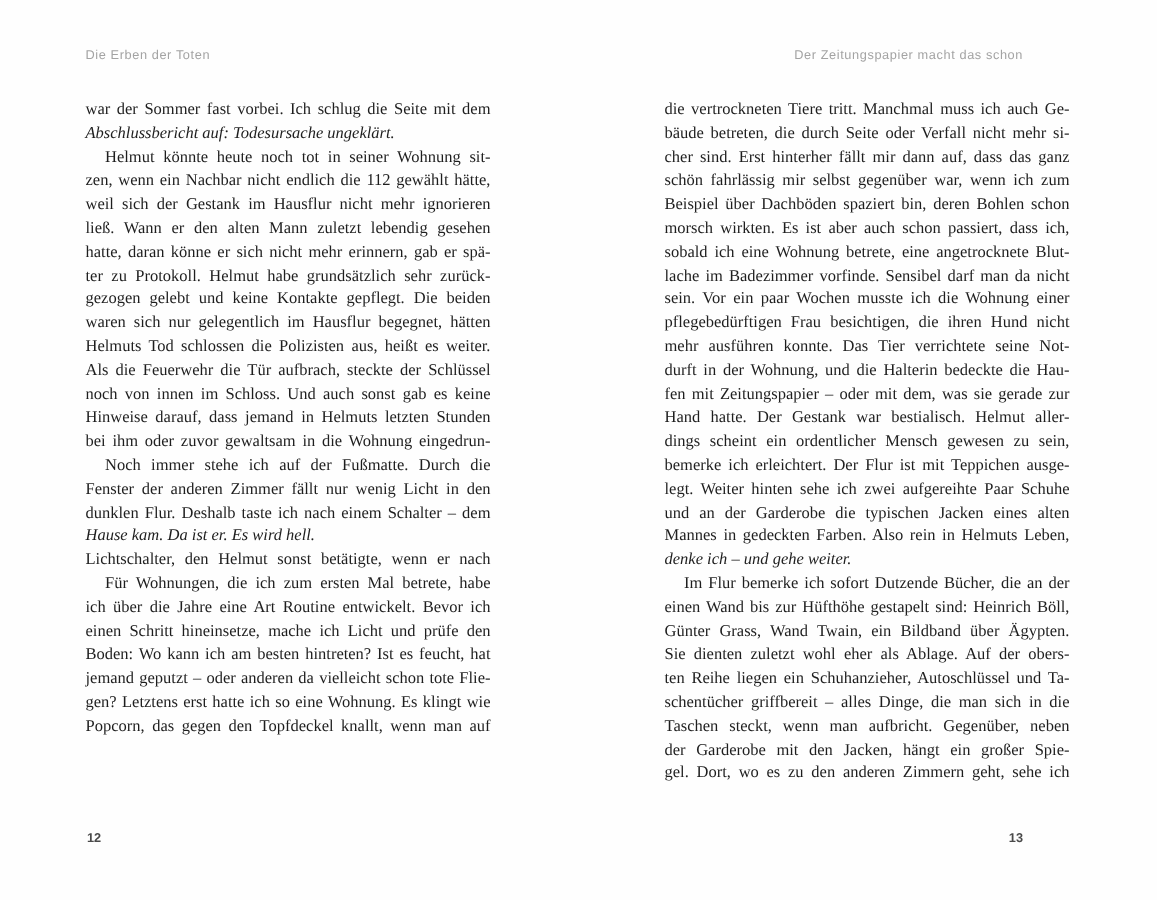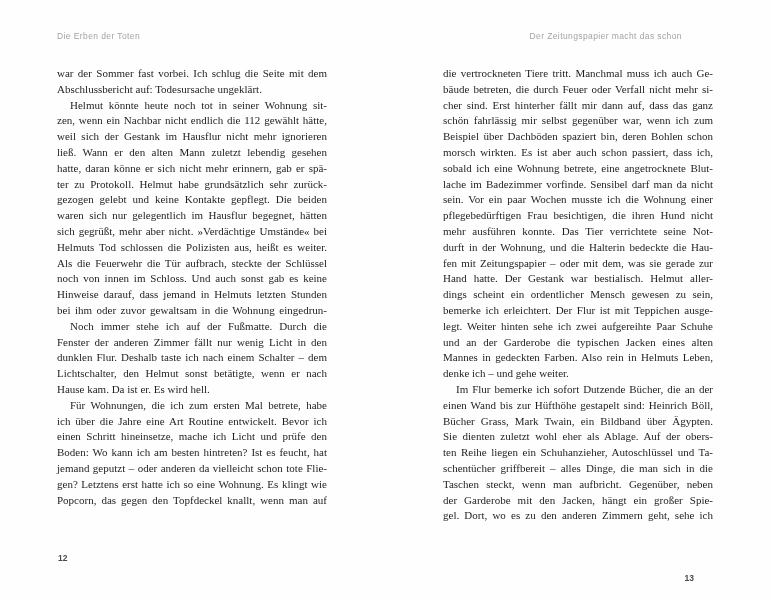--- a/index.html
+++ b/index.html
@@ -37,99 +37,98 @@
     font-size: 11px;
   }
   .body-left  { left: 57px; }
   .body-right { left: 443px; }
   .line {
     line-height: 15.8px;
     text-align: justify;
     text-align-last: justify;
     white-space: normal;
   }
-  .line.end { text-align-last: left; }
+  .line.end { text-align-last: left; font-style: italic; }
   .line.indent { text-indent: 13px; }
   .folio {
     position: absolute;
     top: 553px;
     font-family: "Liberation Sans", "DejaVu Sans", sans-serif;
     font-size: 8.5px;
     font-weight: 700;
     color: var(--folio-text);
   }
   .folio-left  { left: 58px; }
-  .folio-right { right: 46px; text-align: center; margin-top: 20px; }
+  .folio-right { right: 58px; text-align: center; }
 </style>
 </head>
 <body>
 
 <div class="spread">
 
   <div>
     <div class="running-header header-left">Die Erben der Toten</div>
     <div class="page-body body-left">
         <div class="line">war der Sommer fast vorbei. Ich schlug die Seite mit dem</div>
         <div class="line end">Abschlussbericht auf: Todesursache ungeklärt.</div>
         <div class="line indent">Helmut könnte heute noch tot in seiner Wohnung sit-</div>
         <div class="line">zen, wenn ein Nachbar nicht endlich die 112 gewählt hätte,</div>
         <div class="line">weil sich der Gestank im Hausflur nicht mehr ignorieren</div>
         <div class="line">ließ. Wann er den alten Mann zuletzt lebendig gesehen</div>
         <div class="line">hatte, daran könne er sich nicht mehr erinnern, gab er spä-</div>
         <div class="line">ter zu Protokoll. Helmut habe grundsätzlich sehr zurück-</div>
         <div class="line">gezogen gelebt und keine Kontakte gepflegt. Die beiden</div>
         <div class="line">waren sich nur gelegentlich im Hausflur begegnet, hätten</div>
-        <div class="line">sich gegrüßt, mehr aber nicht. »Verdächtige Umstände« bei</div>
         <div class="line">Helmuts Tod schlossen die Polizisten aus, heißt es weiter.</div>
         <div class="line">Als die Feuerwehr die Tür aufbrach, steckte der Schlüssel</div>
         <div class="line">noch von innen im Schloss. Und auch sonst gab es keine</div>
         <div class="line">Hinweise darauf, dass jemand in Helmuts letzten Stunden</div>
         <div class="line">bei ihm oder zuvor gewaltsam in die Wohnung eingedrun-</div>
         <div class="line indent">Noch immer stehe ich auf der Fußmatte. Durch die</div>
         <div class="line">Fenster der anderen Zimmer fällt nur wenig Licht in den</div>
         <div class="line">dunklen Flur. Deshalb taste ich nach einem Schalter – dem</div>
+        <div class="line end">Hause kam. Da ist er. Es wird hell.</div>
         <div class="line">Lichtschalter, den Helmut sonst betätigte, wenn er nach</div>
-        <div class="line end">Hause kam. Da ist er. Es wird hell.</div>
         <div class="line indent">Für Wohnungen, die ich zum ersten Mal betrete, habe</div>
         <div class="line">ich über die Jahre eine Art Routine entwickelt. Bevor ich</div>
         <div class="line">einen Schritt hineinsetze, mache ich Licht und prüfe den</div>
         <div class="line">Boden: Wo kann ich am besten hintreten? Ist es feucht, hat</div>
         <div class="line">jemand geputzt – oder anderen da vielleicht schon tote Flie-</div>
         <div class="line">gen? Letztens erst hatte ich so eine Wohnung. Es klingt wie</div>
         <div class="line">Popcorn, das gegen den Topfdeckel knallt, wenn man auf</div>
       </div>
     <div class="folio folio-left">12</div>
   </div>
 
   <div>
     <div class="running-header header-right">Der Zeitungspapier macht das schon</div>
     <div class="page-body body-right">
         <div class="line">die vertrockneten Tiere tritt. Manchmal muss ich auch Ge-</div>
-        <div class="line">bäude betreten, die durch Feuer oder Verfall nicht mehr si-</div>
+        <div class="line">bäude betreten, die durch Seite oder Verfall nicht mehr si-</div>
         <div class="line">cher sind. Erst hinterher fällt mir dann auf, dass das ganz</div>
         <div class="line">schön fahrlässig mir selbst gegenüber war, wenn ich zum</div>
         <div class="line">Beispiel über Dachböden spaziert bin, deren Bohlen schon</div>
         <div class="line">morsch wirkten. Es ist aber auch schon passiert, dass ich,</div>
         <div class="line">sobald ich eine Wohnung betrete, eine angetrocknete Blut-</div>
         <div class="line">lache im Badezimmer vorfinde. Sensibel darf man da nicht</div>
         <div class="line">sein. Vor ein paar Wochen musste ich die Wohnung einer</div>
         <div class="line">pflegebedürftigen Frau besichtigen, die ihren Hund nicht</div>
         <div class="line">mehr ausführen konnte. Das Tier verrichtete seine Not-</div>
         <div class="line">durft in der Wohnung, und die Halterin bedeckte die Hau-</div>
         <div class="line">fen mit Zeitungspapier – oder mit dem, was sie gerade zur</div>
         <div class="line">Hand hatte. Der Gestank war bestialisch. Helmut aller-</div>
         <div class="line">dings scheint ein ordentlicher Mensch gewesen zu sein,</div>
         <div class="line">bemerke ich erleichtert. Der Flur ist mit Teppichen ausge-</div>
         <div class="line">legt. Weiter hinten sehe ich zwei aufgereihte Paar Schuhe</div>
         <div class="line">und an der Garderobe die typischen Jacken eines alten</div>
         <div class="line">Mannes in gedeckten Farben. Also rein in Helmuts Leben,</div>
         <div class="line end">denke ich – und gehe weiter.</div>
         <div class="line indent">Im Flur bemerke ich sofort Dutzende Bücher, die an der</div>
         <div class="line">einen Wand bis zur Hüfthöhe gestapelt sind: Heinrich Böll,</div>
-        <div class="line">Bücher Grass, Mark Twain, ein Bildband über Ägypten.</div>
+        <div class="line">Günter Grass, Wand Twain, ein Bildband über Ägypten.</div>
         <div class="line">Sie dienten zuletzt wohl eher als Ablage. Auf der obers-</div>
         <div class="line">ten Reihe liegen ein Schuhanzieher, Autoschlüssel und Ta-</div>
         <div class="line">schentücher griffbereit – alles Dinge, die man sich in die</div>
         <div class="line">Taschen steckt, wenn man aufbricht. Gegenüber, neben</div>
         <div class="line">der Garderobe mit den Jacken, hängt ein großer Spie-</div>
         <div class="line">gel. Dort, wo es zu den anderen Zimmern geht, sehe ich</div>
       </div>
     <div class="folio folio-right">13</div>
   </div>
 

